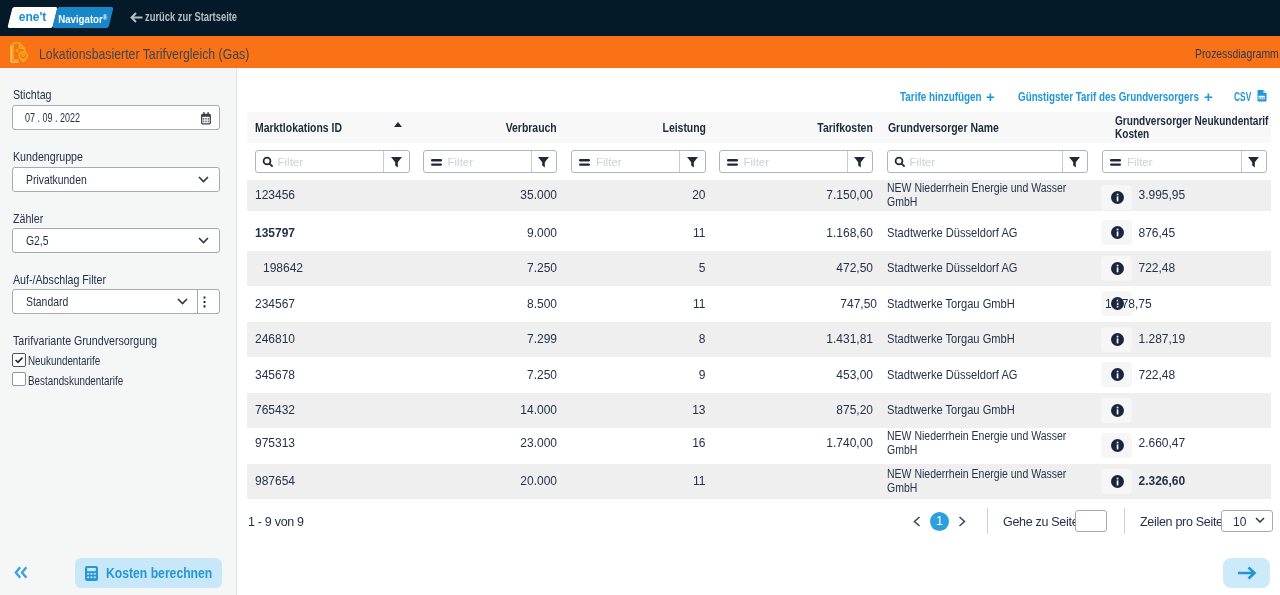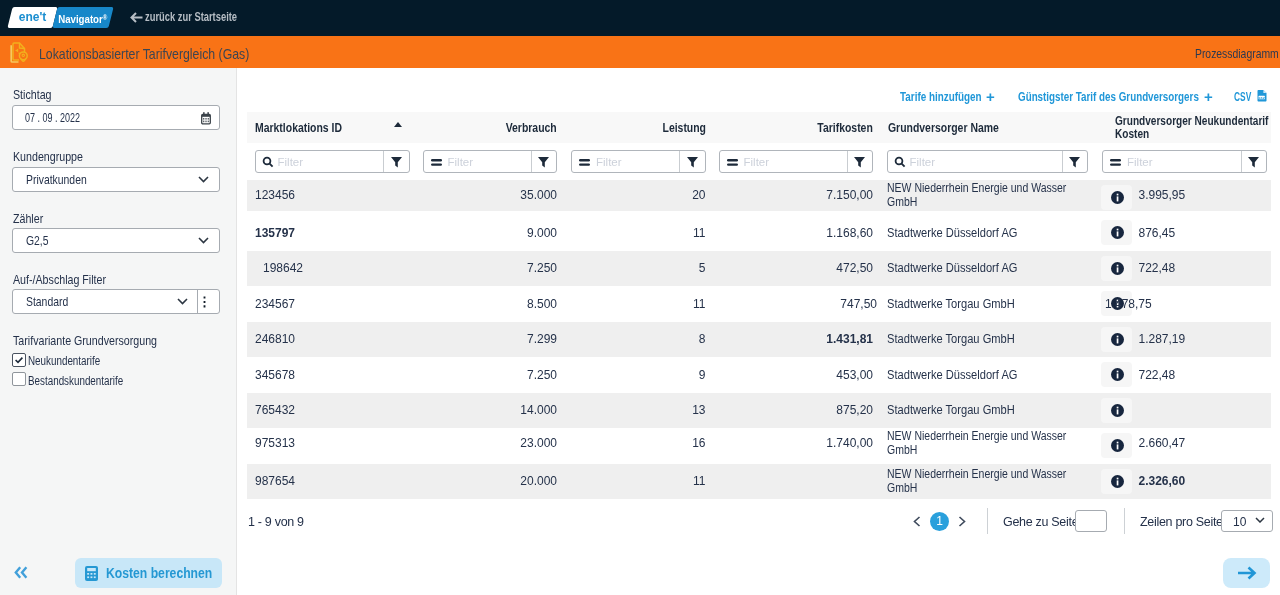--- a/index.html
+++ b/index.html
@@ -286,21 +286,21 @@
         <circle cx="6.5" cy="6.5" r="6.5" fill="#17263e"></circle>
         <rect x="5.7" y="2.7" width="1.7" height="1.7" fill="#fff"></rect>
         <rect x="5.7" y="5.4" width="1.7" height="5" fill="#fff"></rect>
       </svg>
     <div class="cell" style="left:858px; width:130px;">1.478,75</div>
   </div>
   <div class="row band" style="top:321.5px; height:35.5px;">
     <div class="cell" style="left:8px; width:160px;">246810</div>
     <div class="cell cright" style="left:168px; width:142px;">7.299</div>
     <div class="cell cright" style="left:316px; width:142.5px;">8</div>
-    <div class="cell cright" style="left:464px; width:162px;font-weight:bold;">1.431,81</div>
+    <div class="cell cright" style="left:464px; width:162px;">1.431,81</div>
     <div class="cell" style="left:639.5px; width:230px; font-size:12.5px;">
         <span style="transform:scaleX(0.89); transform-origin:0 50%; white-space:nowrap;">Stadtwerke Torgau GmbH</span>
       </div>
     <div class="pill" style="left:854px; top:5.25px;"></div>
     <svg style="position:absolute; left:863.5px; top:11.25px;" width="13" height="13" viewBox="0 0 13 13">
         <circle cx="6.5" cy="6.5" r="6.5" fill="#17263e"></circle>
         <rect x="5.7" y="2.7" width="1.7" height="1.7" fill="#fff"></rect>
         <rect x="5.7" y="5.4" width="1.7" height="5" fill="#fff"></rect>
       </svg>
     <div class="cell" style="left:891.5px; width:130px;">1.287,19</div>

